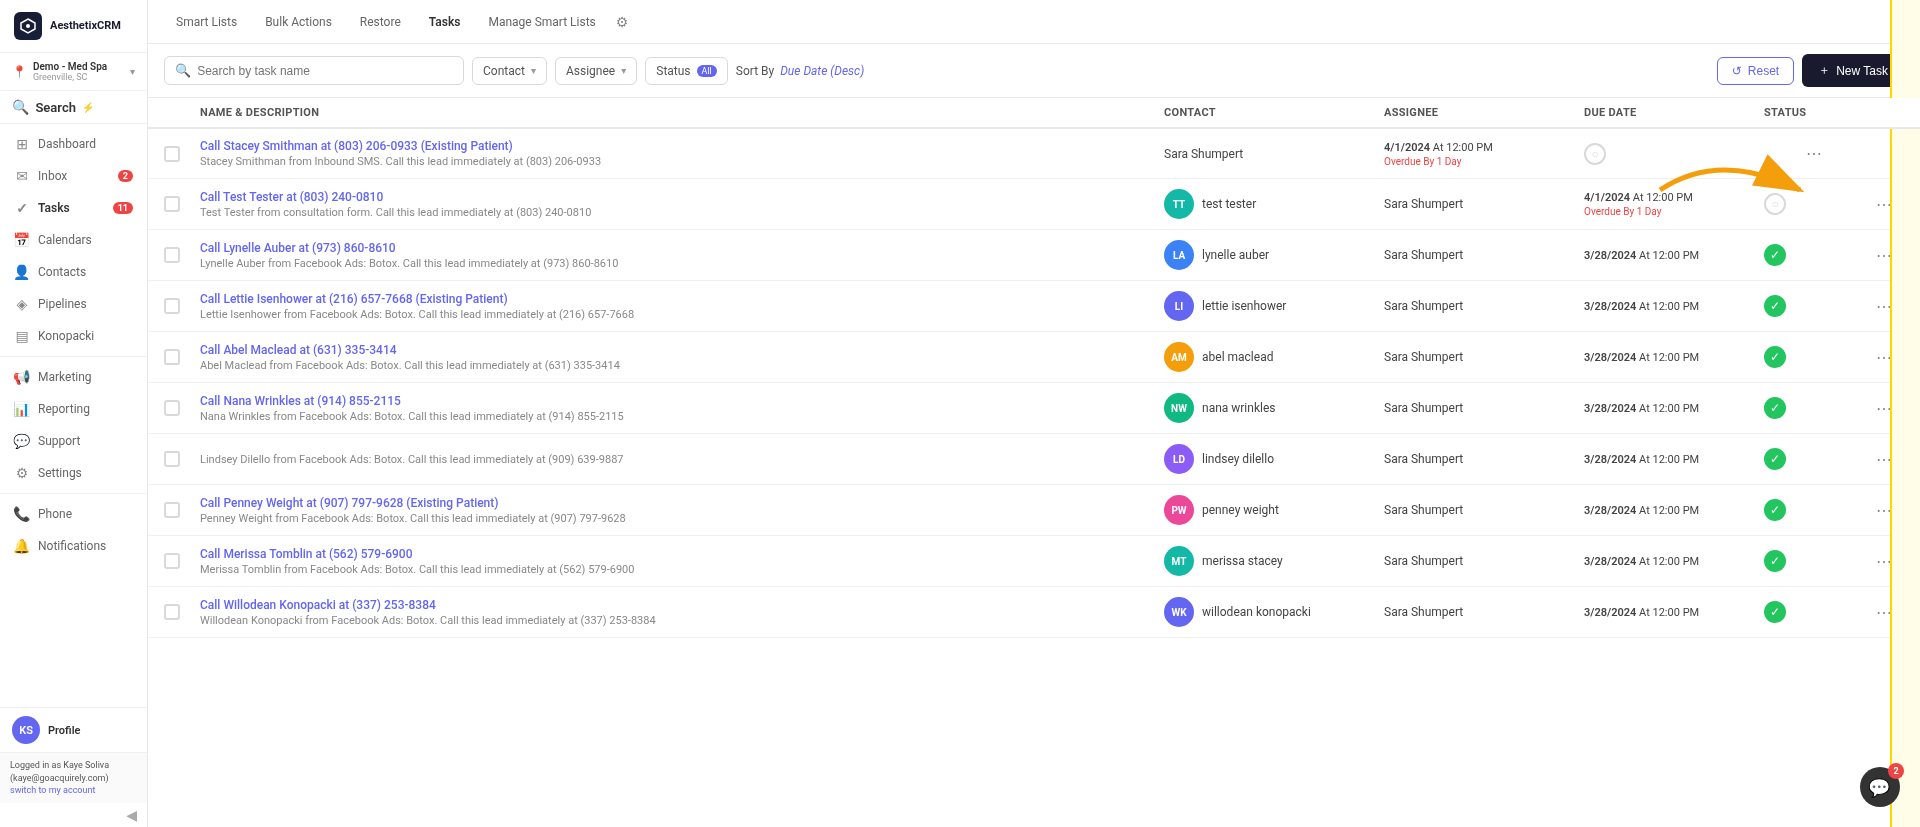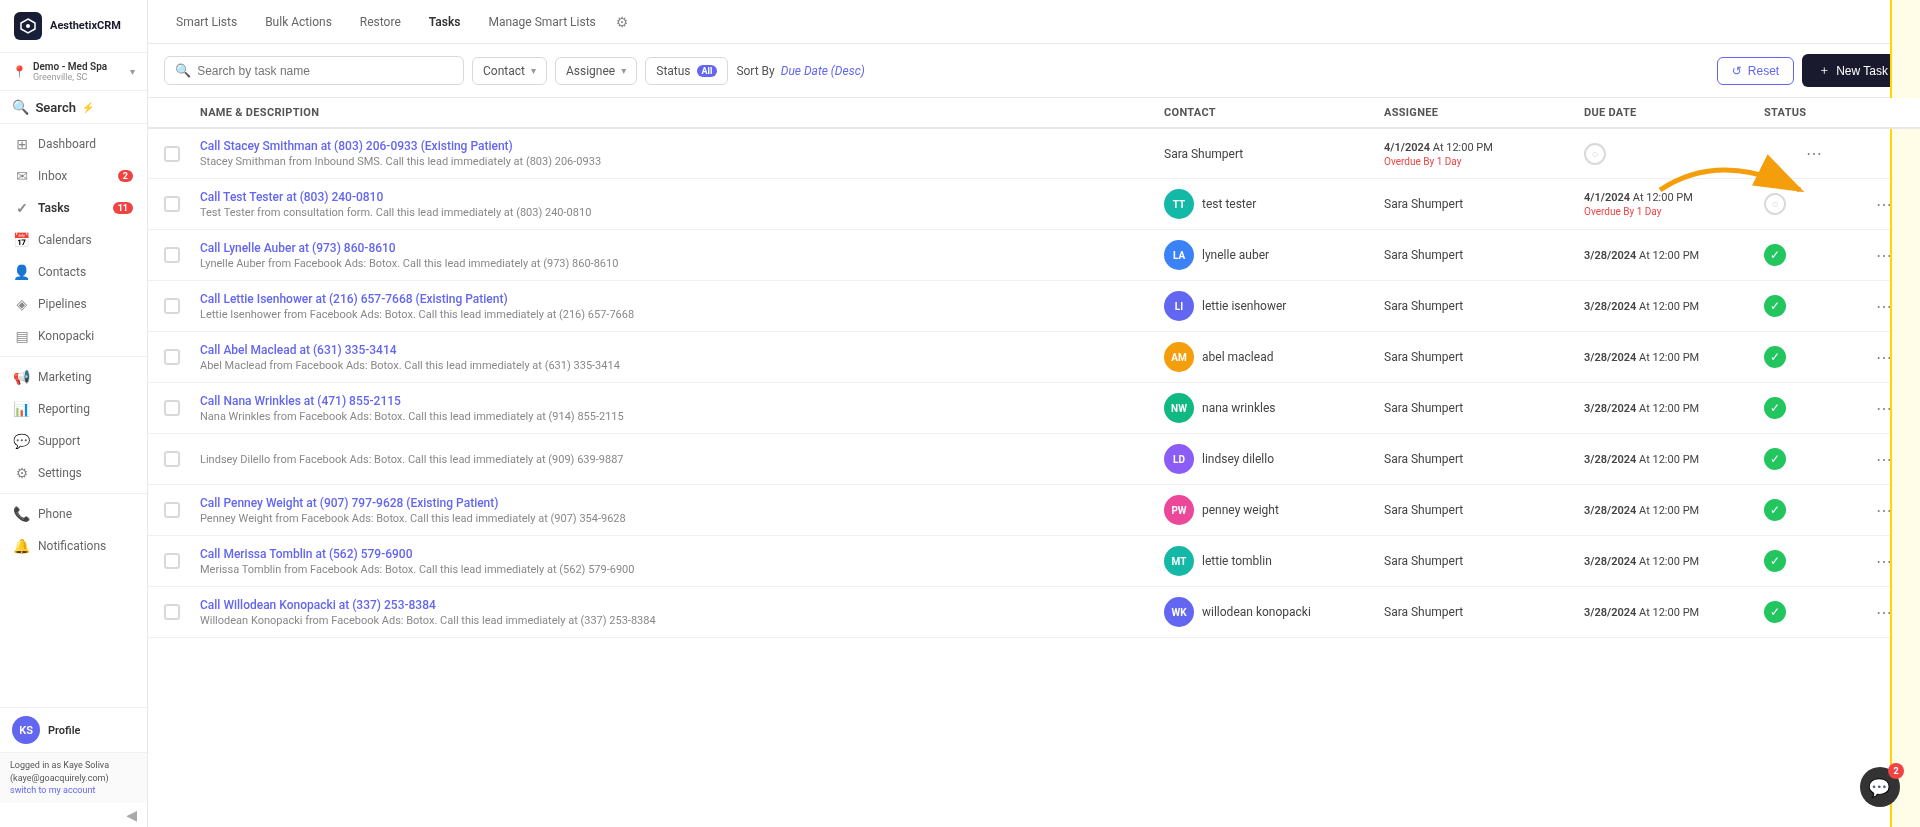--- a/index.html
+++ b/index.html
@@ -197,21 +197,21 @@
       background: #fff;
       font-size: 12px;
       color: #555;
     }
     .status-badge-all {
       background: #6366f1;
       color: #fff;
       border-radius: 10px;
       font-size: 9px;
       padding: 1px 5px;
-      font-weight: 700;
+      font-weight: 400;
     }
     .sort-by {
       display: flex;
       align-items: center;
       gap: 6px;
       font-size: 12px;
       color: #555;
       white-space: nowrap;
     }
     .sort-value { color: #6366f1; font-size: 12px; cursor: pointer; font-style: italic; }
@@ -696,21 +696,21 @@
     </div>
     <div class="actions-cell">
       <button class="more-btn">⋯</button>
     </div>
   </div>
           <div class="table-row">
     <div>
       <div class="row-checkbox"></div>
     </div>
     <div>
-      <a class="task-name-link">Call Nana Wrinkles at (471) 855-2115</a>
+      <a class="task-name-link">Call Nana Wrinkles at (914) 855-2115</a>
       <div class="task-desc">Nana Wrinkles from Facebook Ads: Botox. Call this lead immediately at (914) 855-2115</div>
     </div>
     <div class="contact-cell">
       <div class="contact-avatar" style="background:#10b981">NW</div>
       <span class="contact-name">nana wrinkles</span>
     </div>
     <div class="assignee-cell">Sara Shumpert</div>
     <div class="due-date-cell">
       <div><span class="due-date-main">3/28/2024</span> <span>At 12:00 PM</span></div>
 
@@ -744,21 +744,21 @@
     <div class="actions-cell">
       <button class="more-btn">⋯</button>
     </div>
   </div>
           <div class="table-row">
     <div>
       <div class="row-checkbox"></div>
     </div>
     <div>
       <a class="task-name-link">Call Penney Weight at (907) 797-9628 (Existing Patient)</a>
-      <div class="task-desc">Penney Weight from Facebook Ads: Botox. Call this lead immediately at (907) 354-9628</div>
+      <div class="task-desc">Penney Weight from Facebook Ads: Botox. Call this lead immediately at (907) 797-9628</div>
     </div>
     <div class="contact-cell">
       <div class="contact-avatar" style="background:#ec4899">PW</div>
       <span class="contact-name">penney weight</span>
     </div>
     <div class="assignee-cell">Sara Shumpert</div>
     <div class="due-date-cell">
       <div><span class="due-date-main">3/28/2024</span> <span>At 12:00 PM</span></div>
 
     </div>
@@ -772,21 +772,21 @@
           <div class="table-row">
     <div>
       <div class="row-checkbox"></div>
     </div>
     <div>
       <a class="task-name-link">Call Merissa Tomblin at (562) 579-6900</a>
       <div class="task-desc">Merissa Tomblin from Facebook Ads: Botox. Call this lead immediately at (562) 579-6900</div>
     </div>
     <div class="contact-cell">
       <div class="contact-avatar" style="background:#14b8a6">MT</div>
-      <span class="contact-name">lettie tomblin</span>
+      <span class="contact-name">merissa stacey</span>
     </div>
     <div class="assignee-cell">Sara Shumpert</div>
     <div class="due-date-cell">
       <div><span class="due-date-main">3/28/2024</span> <span>At 12:00 PM</span></div>
 
     </div>
     <div class="status-cell">
       <div class="status-circle-complete">✓</div>
     </div>
     <div class="actions-cell">

